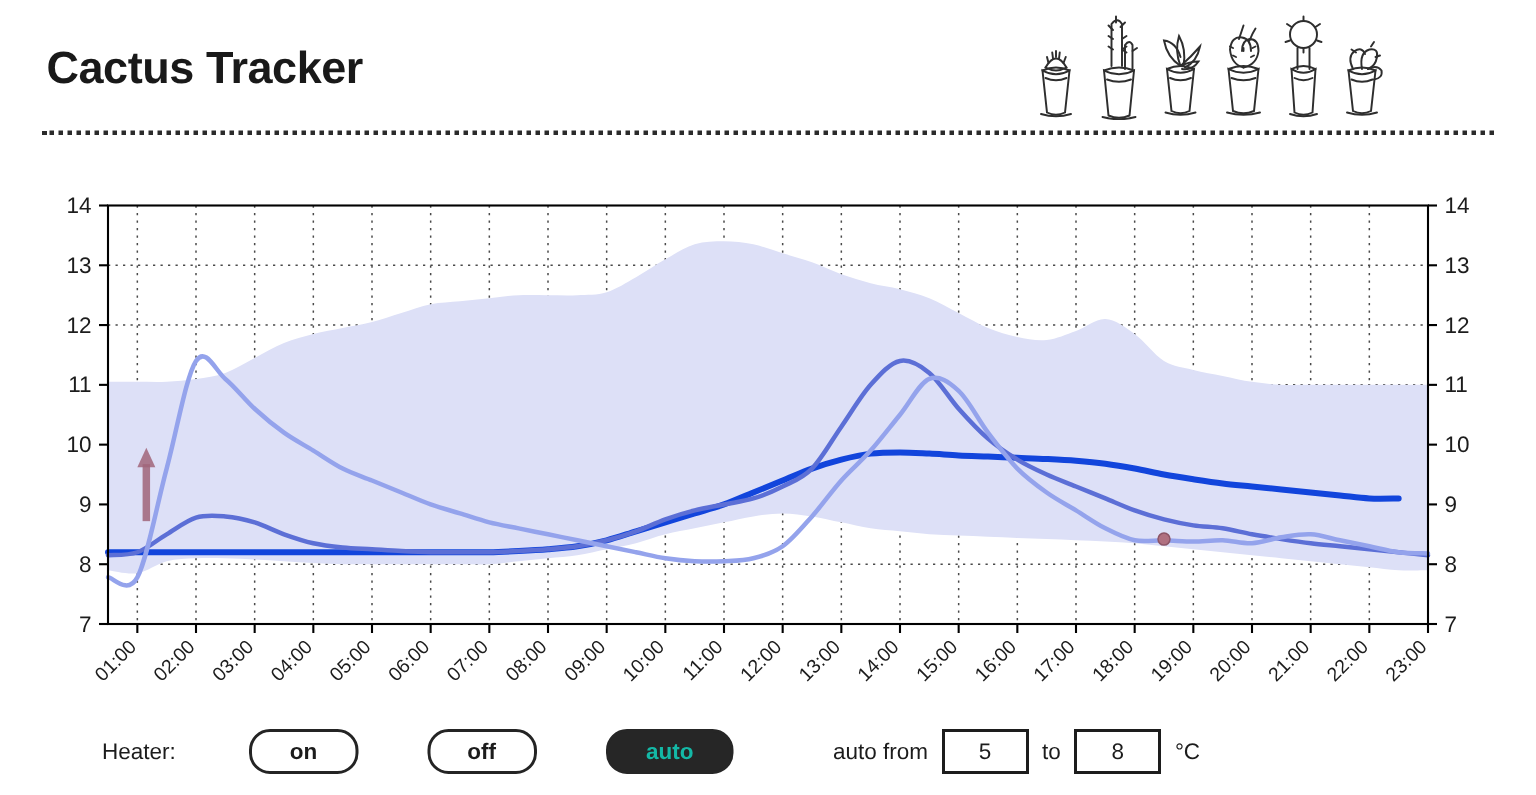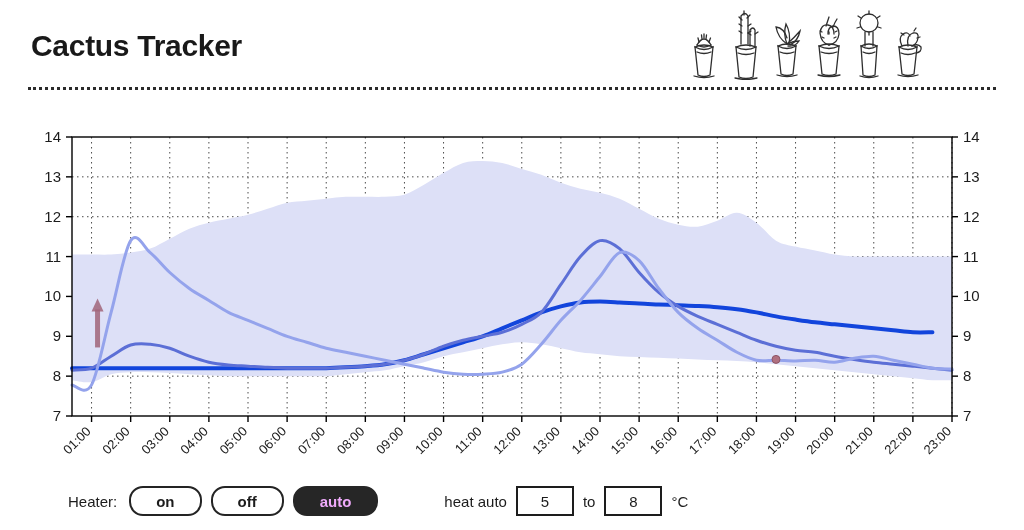--- a/index.html
+++ b/index.html
@@ -38,33 +38,33 @@
   #chart-area {
     position: absolute; left: 0; top: 120px; width: 1024px; height: 350px;
   }
   #chart-svg { display: block; }
 
   
   #controls {
     position: absolute; left: 0; top: 478px; width: 1024px; height: 46px;
     display: flex; align-items: center;
   }
-  #heater-group { display: flex; align-items: center; margin-left: 68px; }
+  #heater-group { display: flex; align-items: center; margin-left: 68px; gap: 37px; }
   .ctl-label { font-size: 15px; color: #1c1c1c; white-space: nowrap; }
   #heater-label { margin-right: 12px; }
   .pill {
     display: inline-flex; align-items: center; justify-content: center;
     min-width: 44px; height: 30px; padding: 0 25px;
     margin-right: 9px;
     border: 2px solid #242424; border-radius: 14px;
     background: #ffffff; color: #1c1c1c;
     font-family: "Liberation Sans", sans-serif;
     font-size: 15px; font-weight: bold; cursor: pointer; text-align: center;
   }
-  .pill.selected { background: #262626; border-color: #262626; color: #f0abfc; }
+  .pill.selected { background: #262626; border-color: #262626; color: #14b8a6; }
   #range-group { display: flex; align-items: center; margin-left: 48px; }
   #range-group .ctl-label { margin: 0 9px; }
   .numbox {
     width: 58px; height: 30px;
     border: 2px solid #1d1d1d; border-radius: 0;
     background: #fff; color: #1c1c1c;
     font-family: "Liberation Sans", sans-serif;
     font-size: 15px; text-align: center;
     padding: 0;
   }
@@ -297,21 +297,21 @@
   </div>
 
   <div id="controls">
     <div id="heater-group">
       <span id="heater-label" class="ctl-label">Heater:</span>
       <button class="pill">on</button>
       <button class="pill">off</button>
       <button class="pill selected">auto</button>
     </div>
     <div id="range-group">
-      <span class="ctl-label">heat auto</span>
+      <span class="ctl-label">auto from</span>
       <input class="numbox" type="text" value="5" style="">
       <span class="ctl-label">to</span>
       <input class="numbox" type="text" value="8" style="">
       <span id="unit-label" class="ctl-label">°C</span>
     </div>
   </div>
 
 </div>
 
 </body></html>

